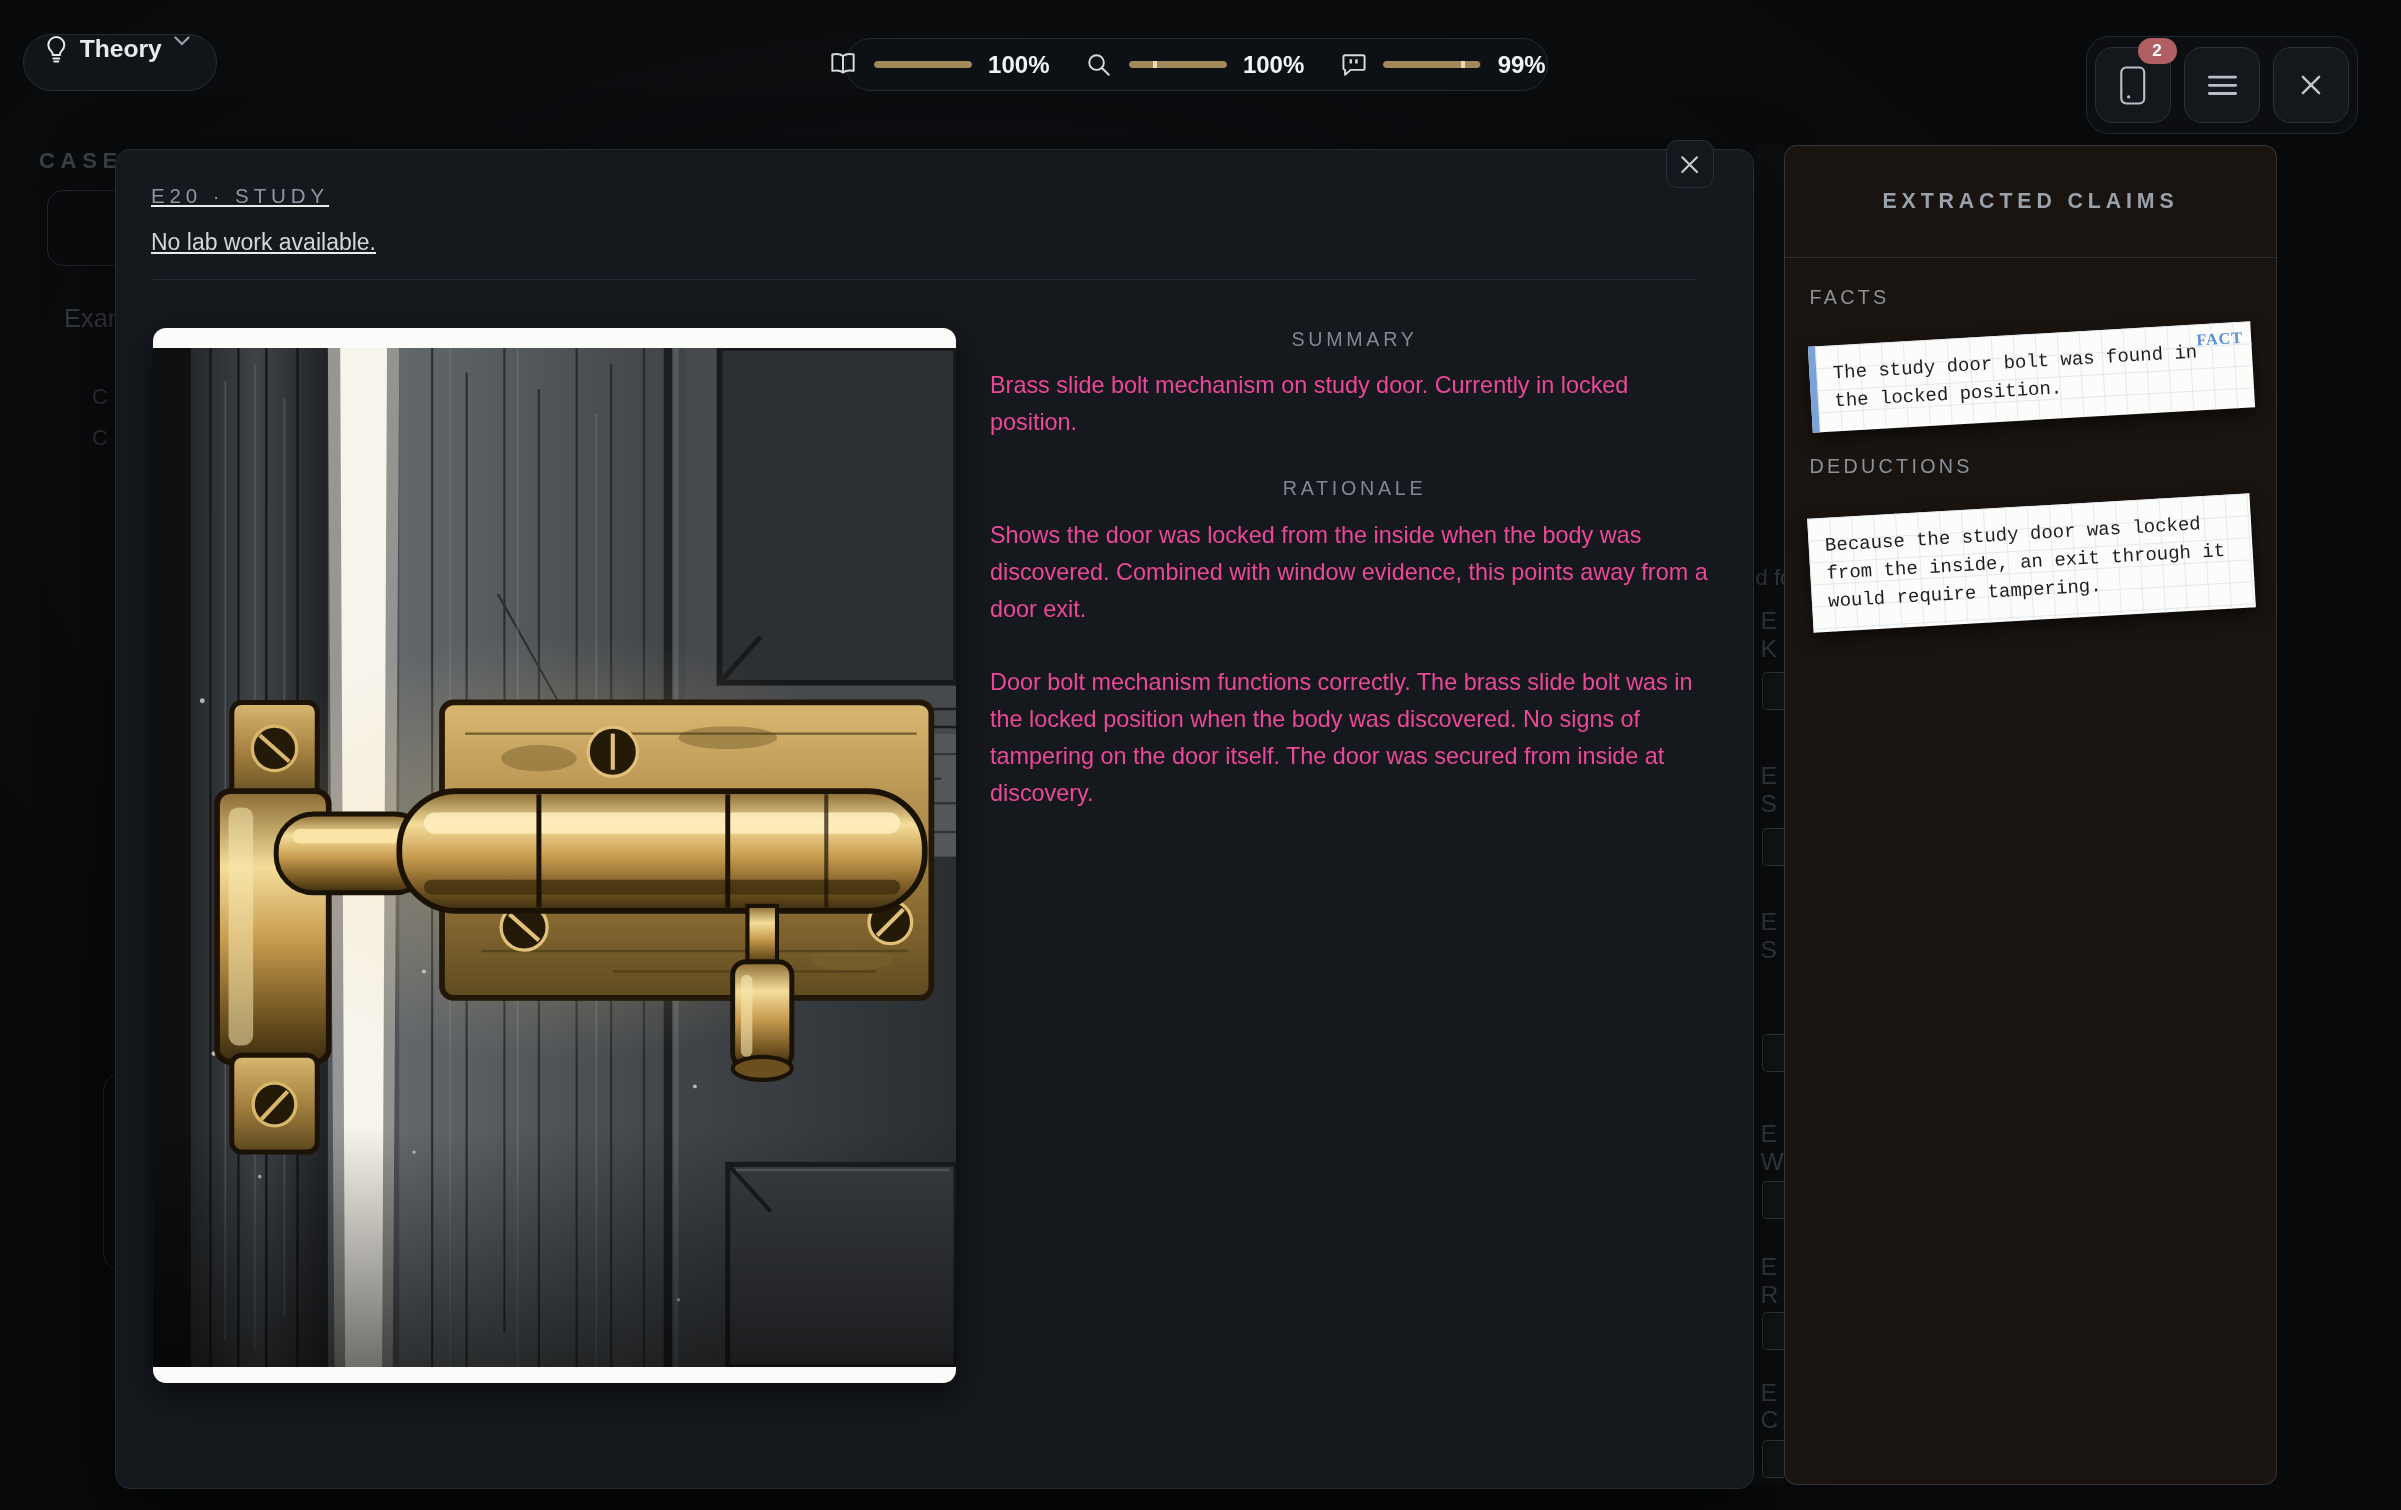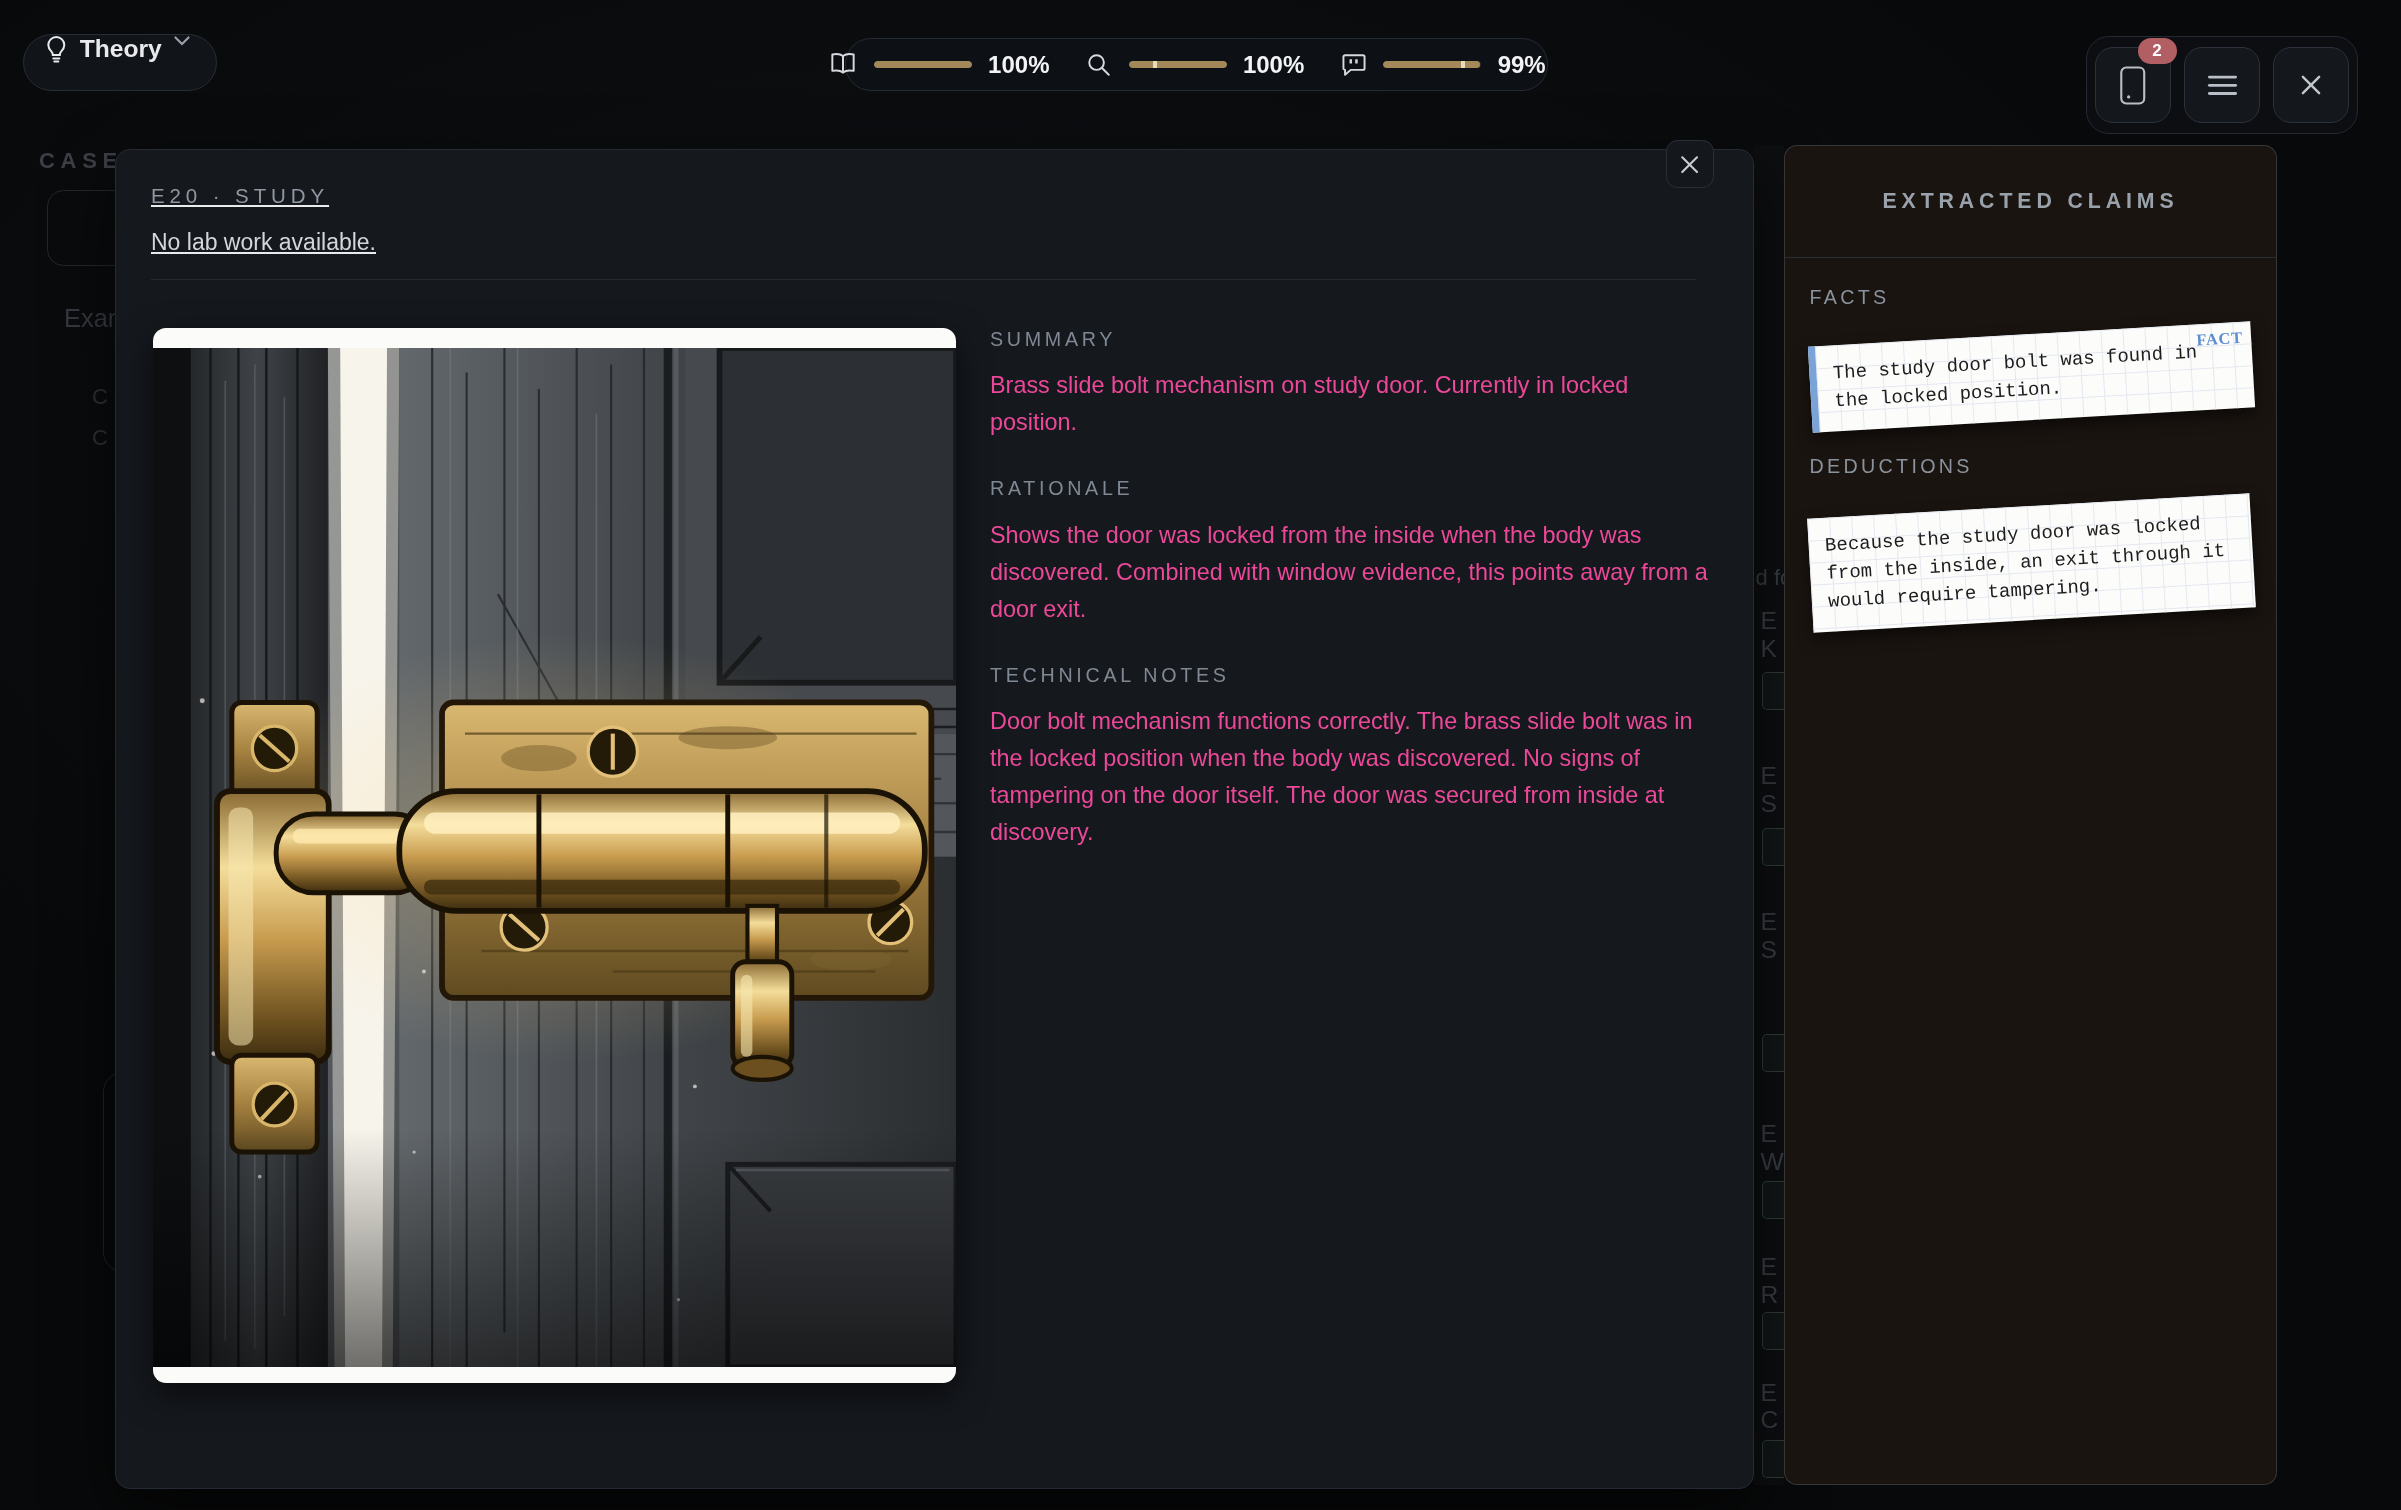--- a/index.html
+++ b/index.html
@@ -68,21 +68,21 @@
   .modal-divider { margin-top:23px; height:0.8px; background:#242a33; }
   .modal-close { position:absolute; right:39px; top:-9.8px; width:48px; height:48px; border:0.8px solid #2a303a;
     border-radius:11.5px; background:#14171c; display:flex; align-items:center; justify-content:center; cursor:pointer; }
 
   .modal-body { display:flex; padding:48px 34px 0 37px; }
   .evidence-card { width:803px; height:1055px; background:#fbfbf9; border-radius:13px;
     padding:19.7px 0 16.4px 0; box-shadow:0 11.5px 33px rgba(0,0,0,.55); flex:none; overflow:hidden; }
   .evidence-card svg { display:block; width:803px; height:1019px; }
 
   .text-col { margin-left:34px; width:755px; }
-  .sec-label { font-size:19.7px; letter-spacing:3.7px; color:#7f8893; margin-bottom:16.4px; }
+  .sec-label { font-size:19.7px; letter-spacing:3.7px; color:#7f8893; margin-bottom:16.4px;text-align:center; }
   .sec-text { font-size:23.4px; line-height:1.58; color:#ec4899; margin-bottom:36px; }
 
   
   .claims { position:absolute; left:1784px; top:145px; width:493px; height:1340px;
     background:#1a1410; border:0.8px solid rgba(120,135,150,.3); border-radius:13px; }
   .claims-header { height:112px; display:flex; align-items:center; justify-content:center;
     border-bottom:0.8px solid #2a2d31; }
   .claims-title { font-size:21.3px; letter-spacing:4.9px; color:#99a1ab; font-weight:600; }
   .claims-body { padding:28px 24.6px; }
   .claims-label { font-size:19.7px; letter-spacing:3.3px; color:#8a929c; }
@@ -375,21 +375,20 @@
 
           <rect x="0" y="950" width="978" height="292" fill="url(#fadeD)"></rect>
         </svg>
       </div>
 
       <div class="text-col">
         <div class="sec-label">SUMMARY</div>
         <div class="sec-text">Brass slide bolt mechanism on study door. Currently in locked position.</div>
         <div class="sec-label">RATIONALE</div>
         <div class="sec-text">Shows the door was locked from the inside when the body was discovered. Combined with window evidence, this points away from a door exit.</div>
-        <div class="sec-label">TECHNICAL NOTES</div>
         <div class="sec-text">Door bolt mechanism functions correctly. The brass slide bolt was in the locked position when the body was discovered. No signs of tampering on the door itself. The door was secured from inside at discovery.</div>
       </div>
     </div>
   </div>
 
   <div class="claims">
     <div class="claims-header">
       <div class="claims-title">EXTRACTED CLAIMS</div>
     </div>
     <div class="claims-body">

